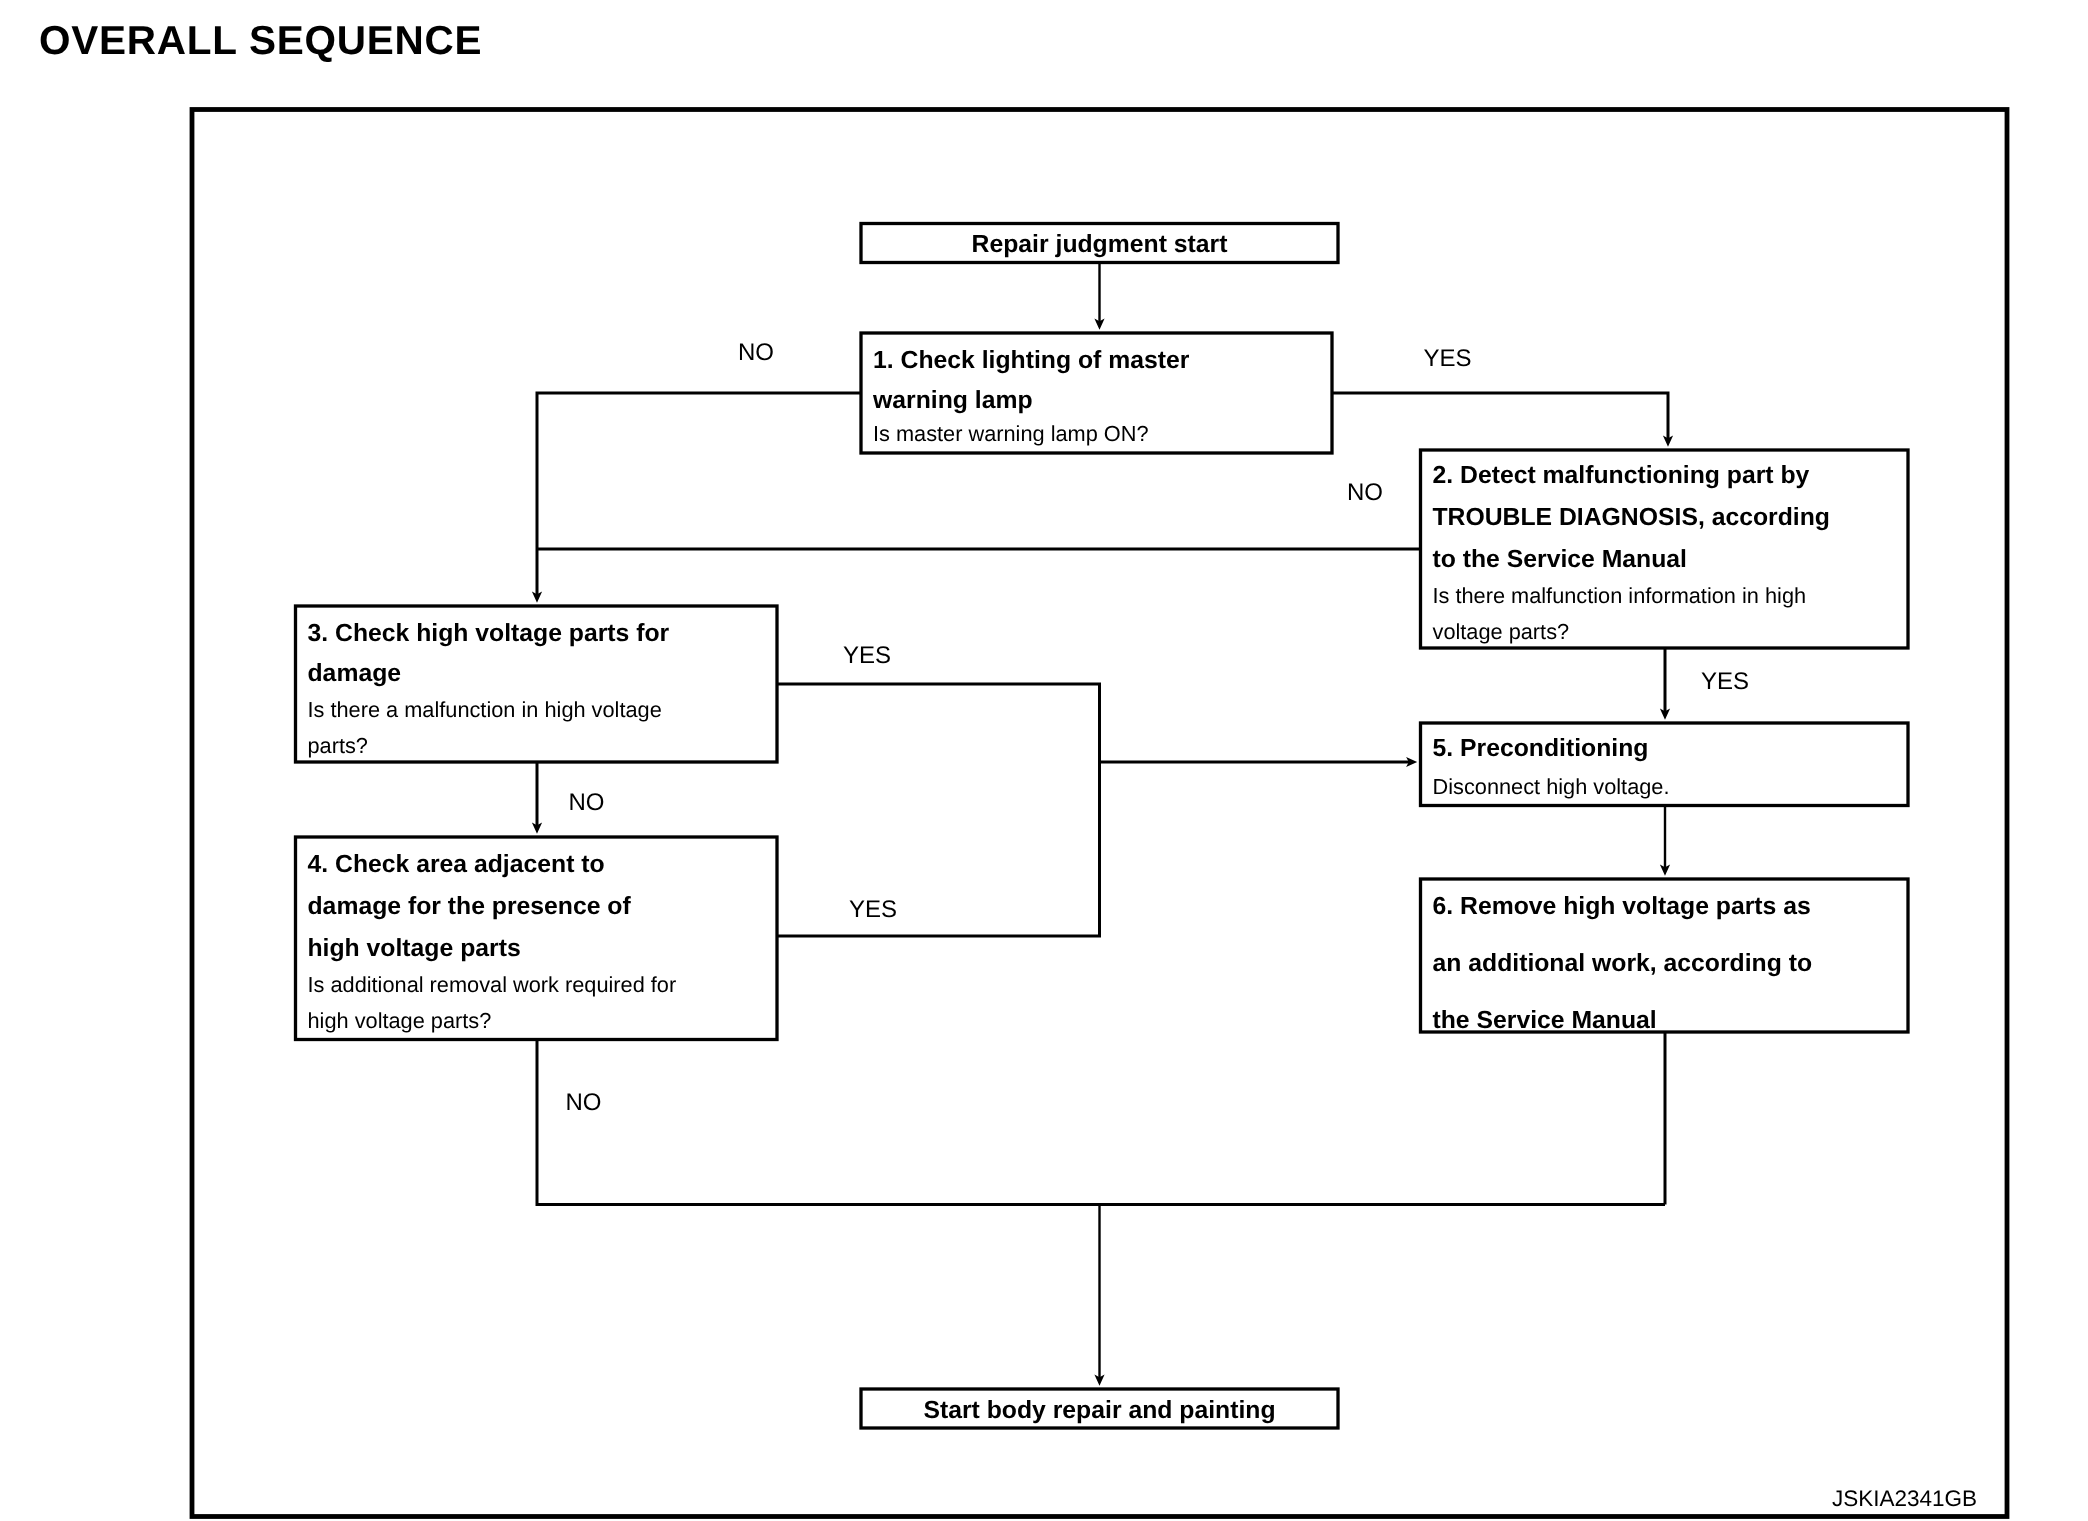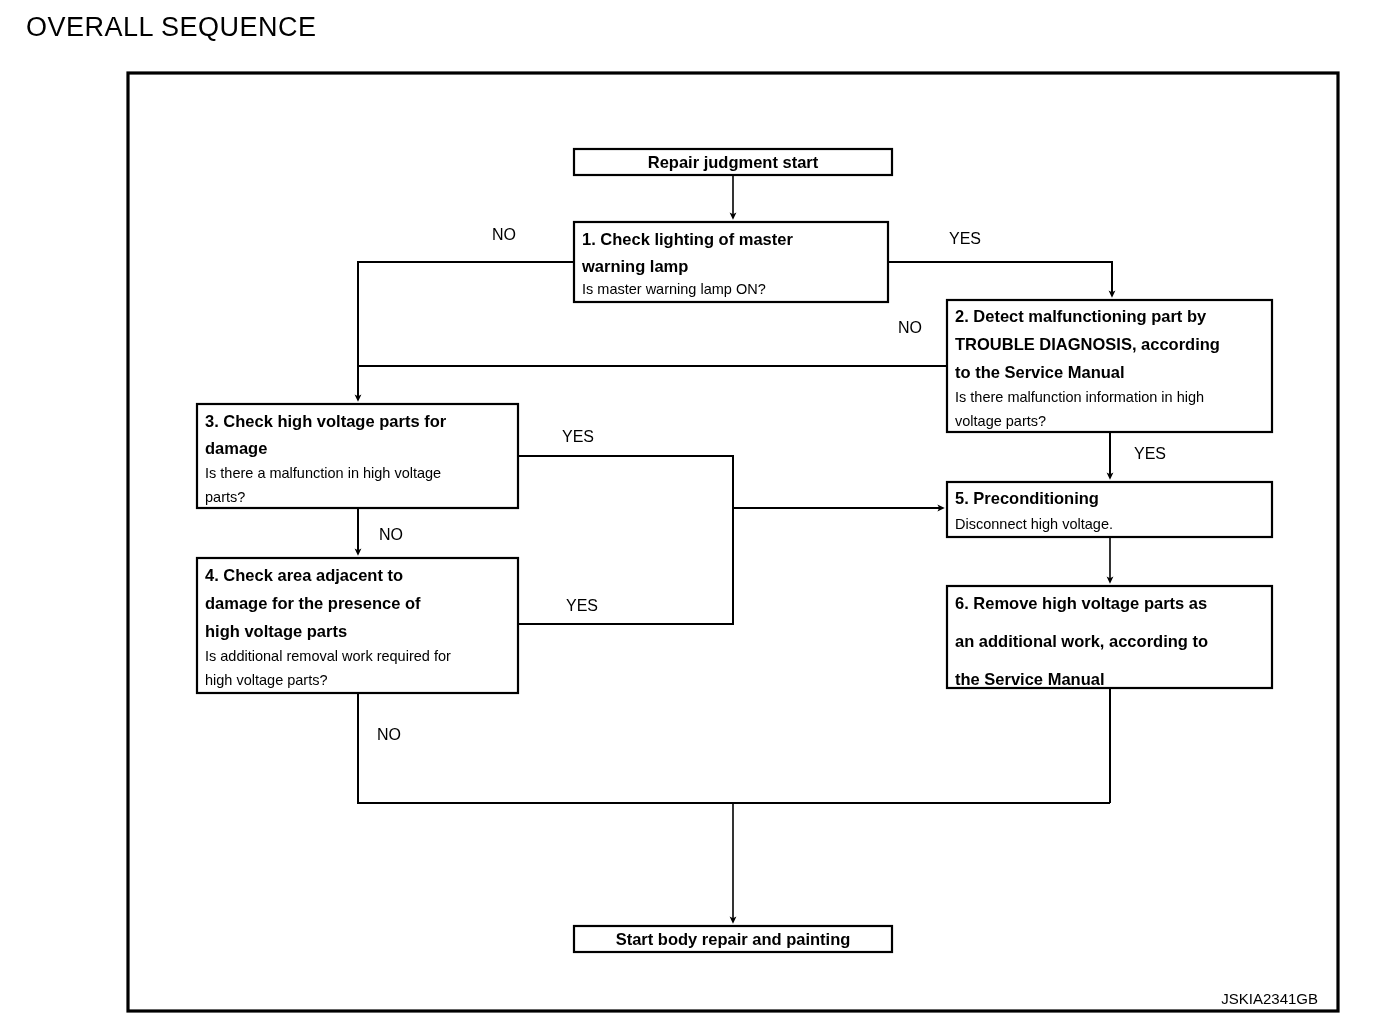--- a/index.html
+++ b/index.html
@@ -12,21 +12,21 @@
     height: 1014px;
     font-family: "Liberation Sans", sans-serif;
     position: relative;
     overflow: hidden;
   }
   #page-title {
     position: absolute;
     left: 26px;
     top: 12px;
     font-size: 27px;
-    font-weight: 400;
+    font-weight: 700;
     letter-spacing: 0.5px;
     color: #000;
     white-space: nowrap;
   }
   #diagram-wrap {
     position: absolute;
     left: 0;
     top: 16px;
     width: 1152px;
     height: 1014px;

